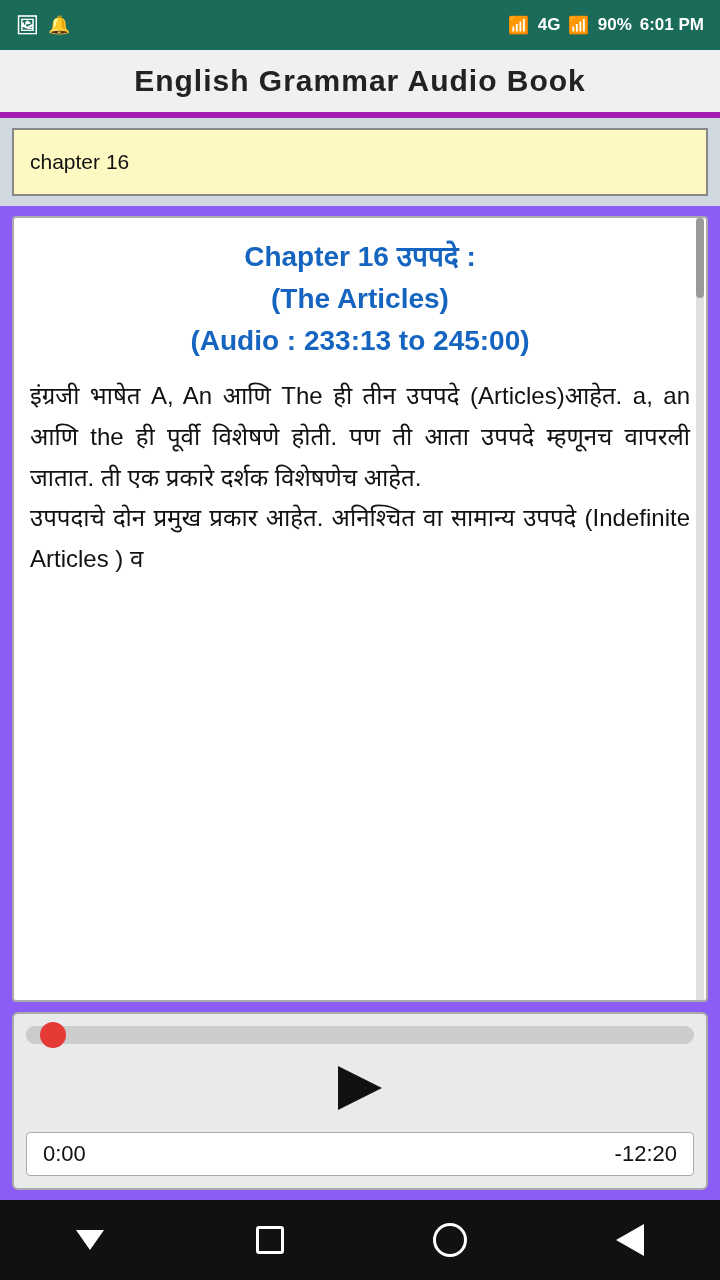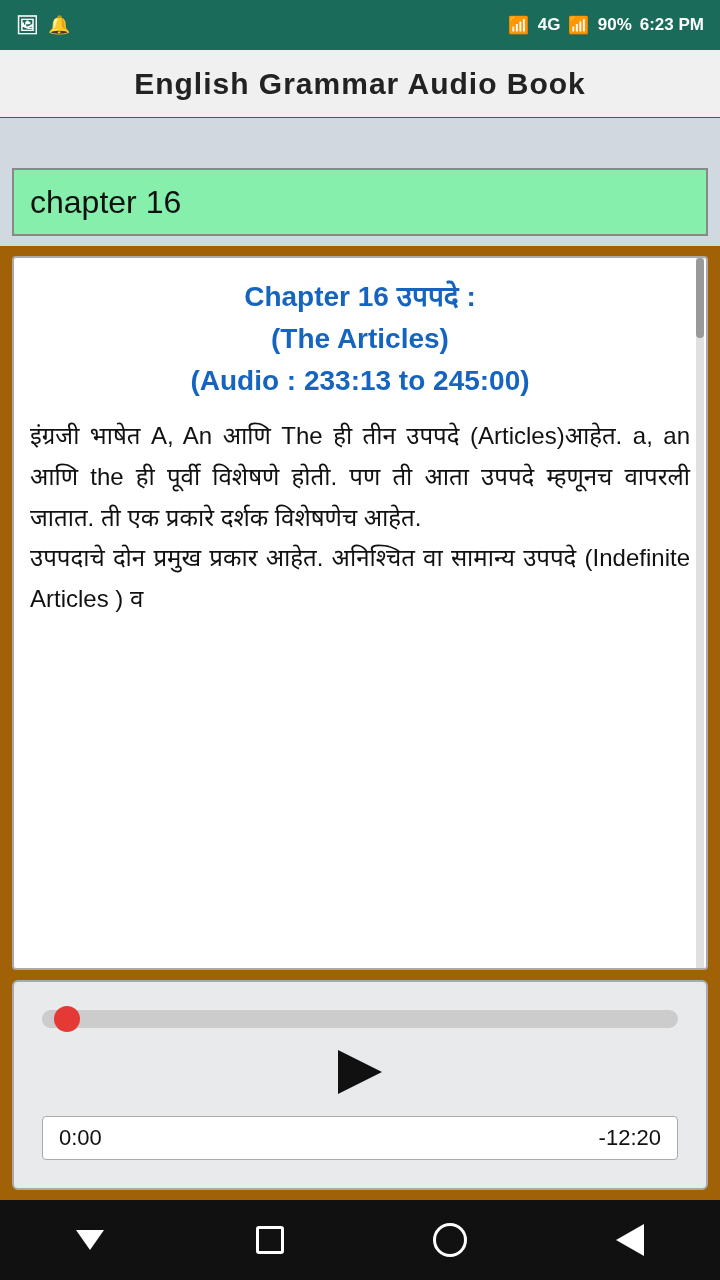--- a/index.html
+++ b/index.html
@@ -39,51 +39,50 @@
       font-size: 17px;
     }
 
     
     .app-title-bar {
       background: #f0f0f0;
       height: 68px;
       display: flex;
       align-items: center;
       justify-content: center;
-      border-bottom: 1px solid #a21caf;
+      border-bottom: 6px solid #a21caf;
       flex-shrink: 0;
     }
     .app-title {
       font-size: 30px;
       font-weight: bold;
       color: #222;
       letter-spacing: 1px;
     }
 
     
     .search-container {
       background: #d0d8e0;
       padding: 10px 12px;
       flex-shrink: 0;
     }
     .search-input {
       width: 100%;
       height: 68px;
       border: 2px solid #888;
-      background: #86efac;
-      font-size: 32px;
+      background: #fef9c3;
+      font-size: 21px;
       padding: 0 16px;
       color: #111;
       outline: none;
-      margin-top: 40px;
     }
 
     
     .main-content {
-      background: #a16207;
+      background: #8b5cf6;
       flex: 1;
       padding: 10px 12px;
       display: flex;
       flex-direction: column;
       gap: 10px;
     }
 
     
     .content-card {
       background: white;
@@ -129,21 +128,21 @@
       height: 80px;
       background: #999;
       border-radius: 4px;
     }
 
     
     .audio-player {
       background: #e8eaec;
       border: 2px solid #aaa;
       border-radius: 6px;
-      padding: 28px;
+      padding: 12px;
       flex-shrink: 0;
     }
 
     .audio-seek-bar {
       width: 100%;
       height: 18px;
       background: #ccc;
       border-radius: 9px;
       position: relative;
       margin-bottom: 14px;
@@ -256,21 +255,21 @@
 <div class="status-bar">
   <div class="status-left">
     <span>🖼</span>
     <span>🔔</span>
   </div>
   <div class="status-right">
     <span>📶</span>
     <span>4G</span>
     <span>📶</span>
     <span>90%</span>
-    <span>6:23 PM</span>
+    <span>6:01 PM</span>
   </div>
 </div>
 
 <div class="app-title-bar">
   <span class="app-title">English Grammar Audio Book</span>
 </div>
 
 <div class="search-container">
   <input class="search-input" type="text" value="chapter 16" style="">
 </div>

